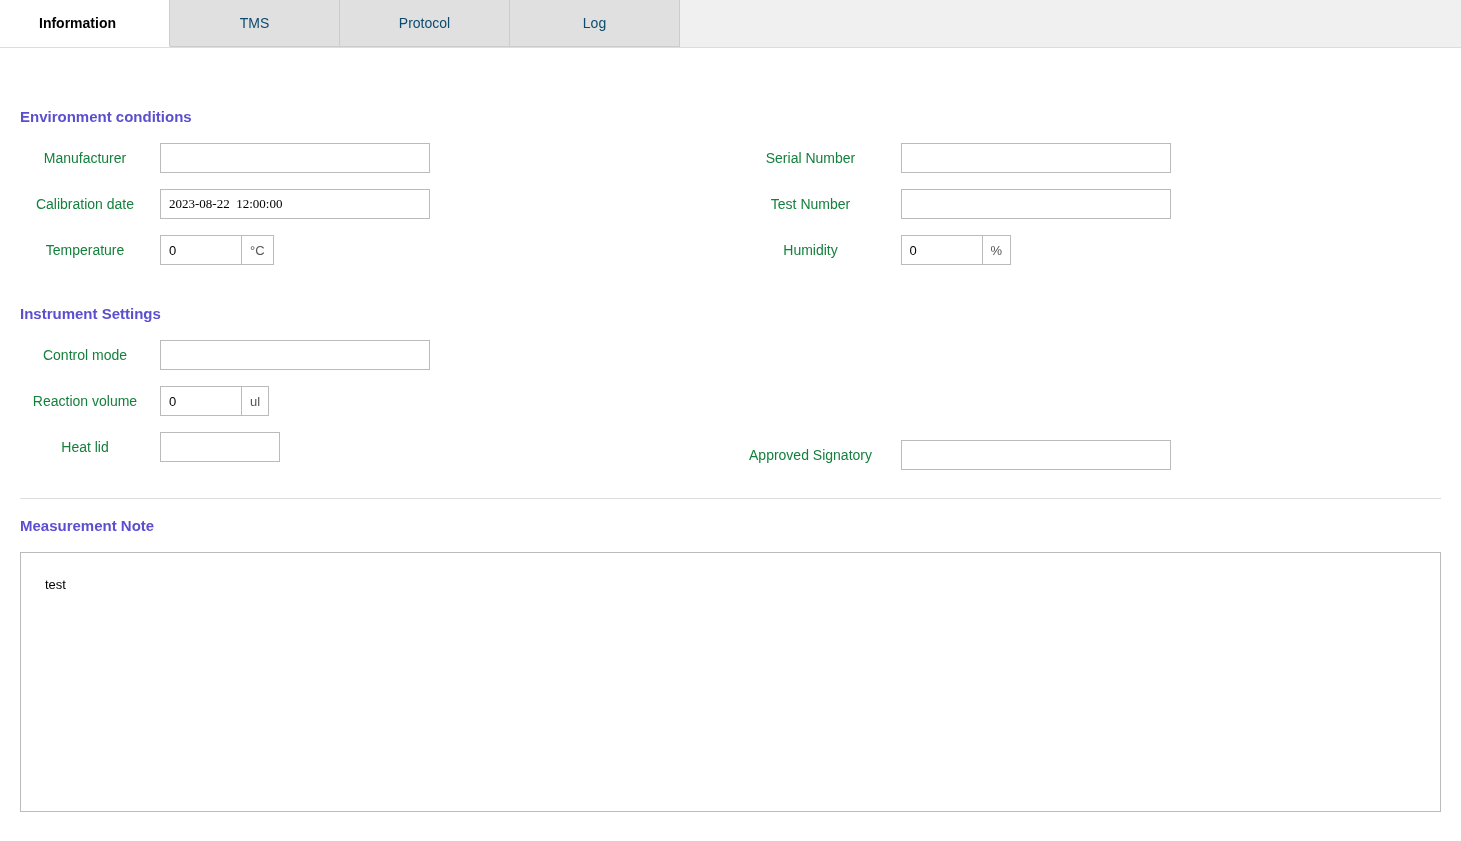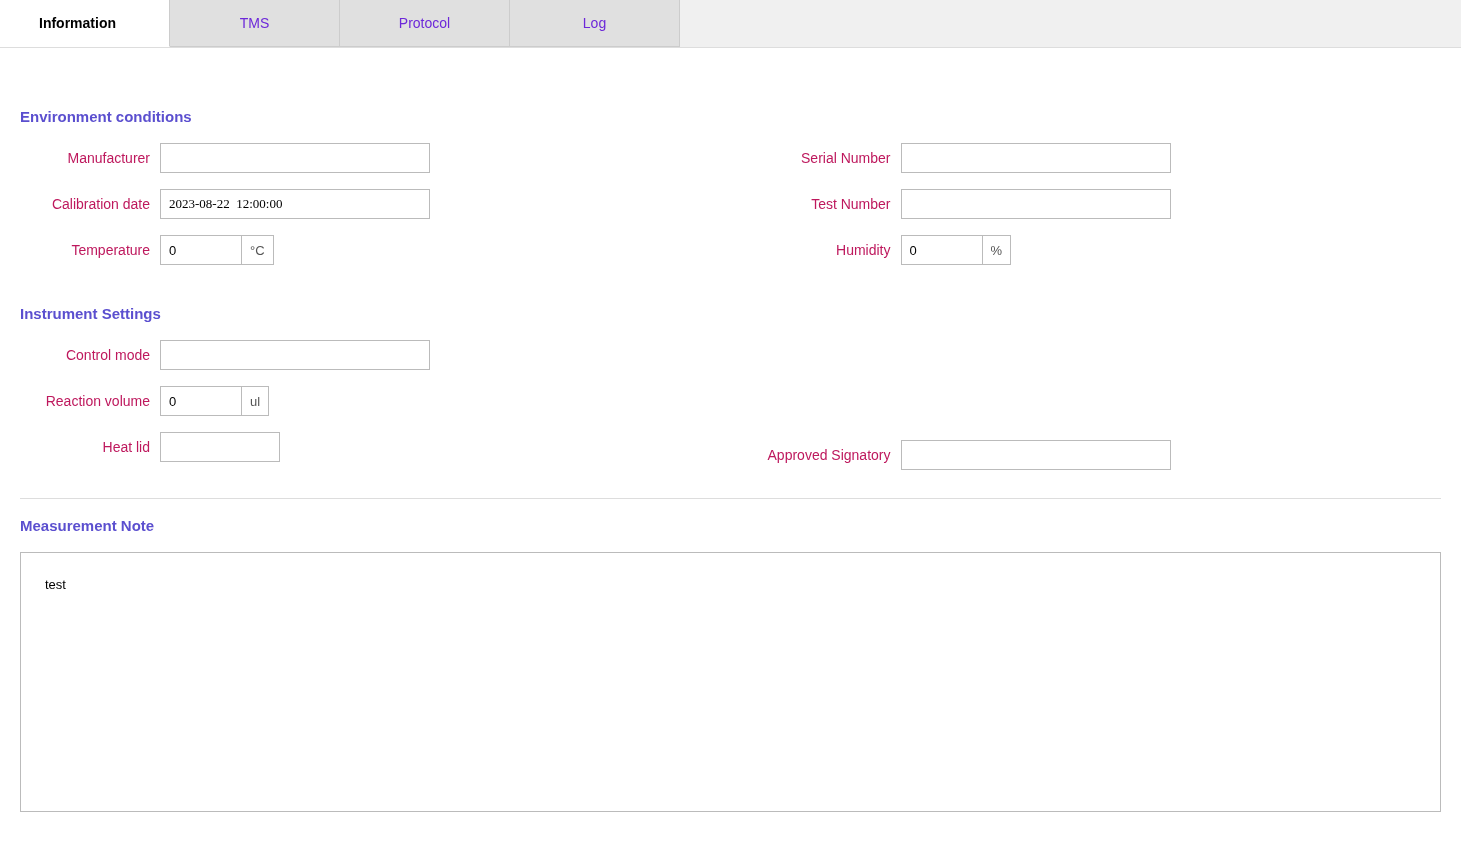--- a/index.html
+++ b/index.html
@@ -21,21 +21,21 @@
       border-bottom: 1px solid #ddd;
       height: 48px;
     }
     .tab {
       display: flex;
       align-items: center;
       justify-content: center;
       padding: 0 30px;
       cursor: pointer;
       font-size: 14px;
-      color: #6d28d9;
+      color: #0c4a6e;
       background: #e0e0e0;
       border-right: 1px solid #ccc;
       border-bottom: 1px solid #ccc;
       min-width: 170px;
     }
     .tab.active {
       background: #ffffff;
       color: #000;
       font-weight: bold;
       border-bottom: 1px solid #fff;
@@ -67,23 +67,23 @@
       gap: 16px;
       flex: 1;
     }
     .field-group {
       display: flex;
       align-items: center;
       gap: 10px;
     }
     .field-label {
       font-size: 14px;
-      color: #be185d;
+      color: #15803d;
       min-width: 130px;
-      text-align: right;
+      text-align: center;
     }
     .field-input {
       border: 1px solid #bbb;
       padding: 4px 8px;
       font-size: 13px;
       outline: none;
       background: #fff;
       height: 30px;
     }
     .input-wide {

